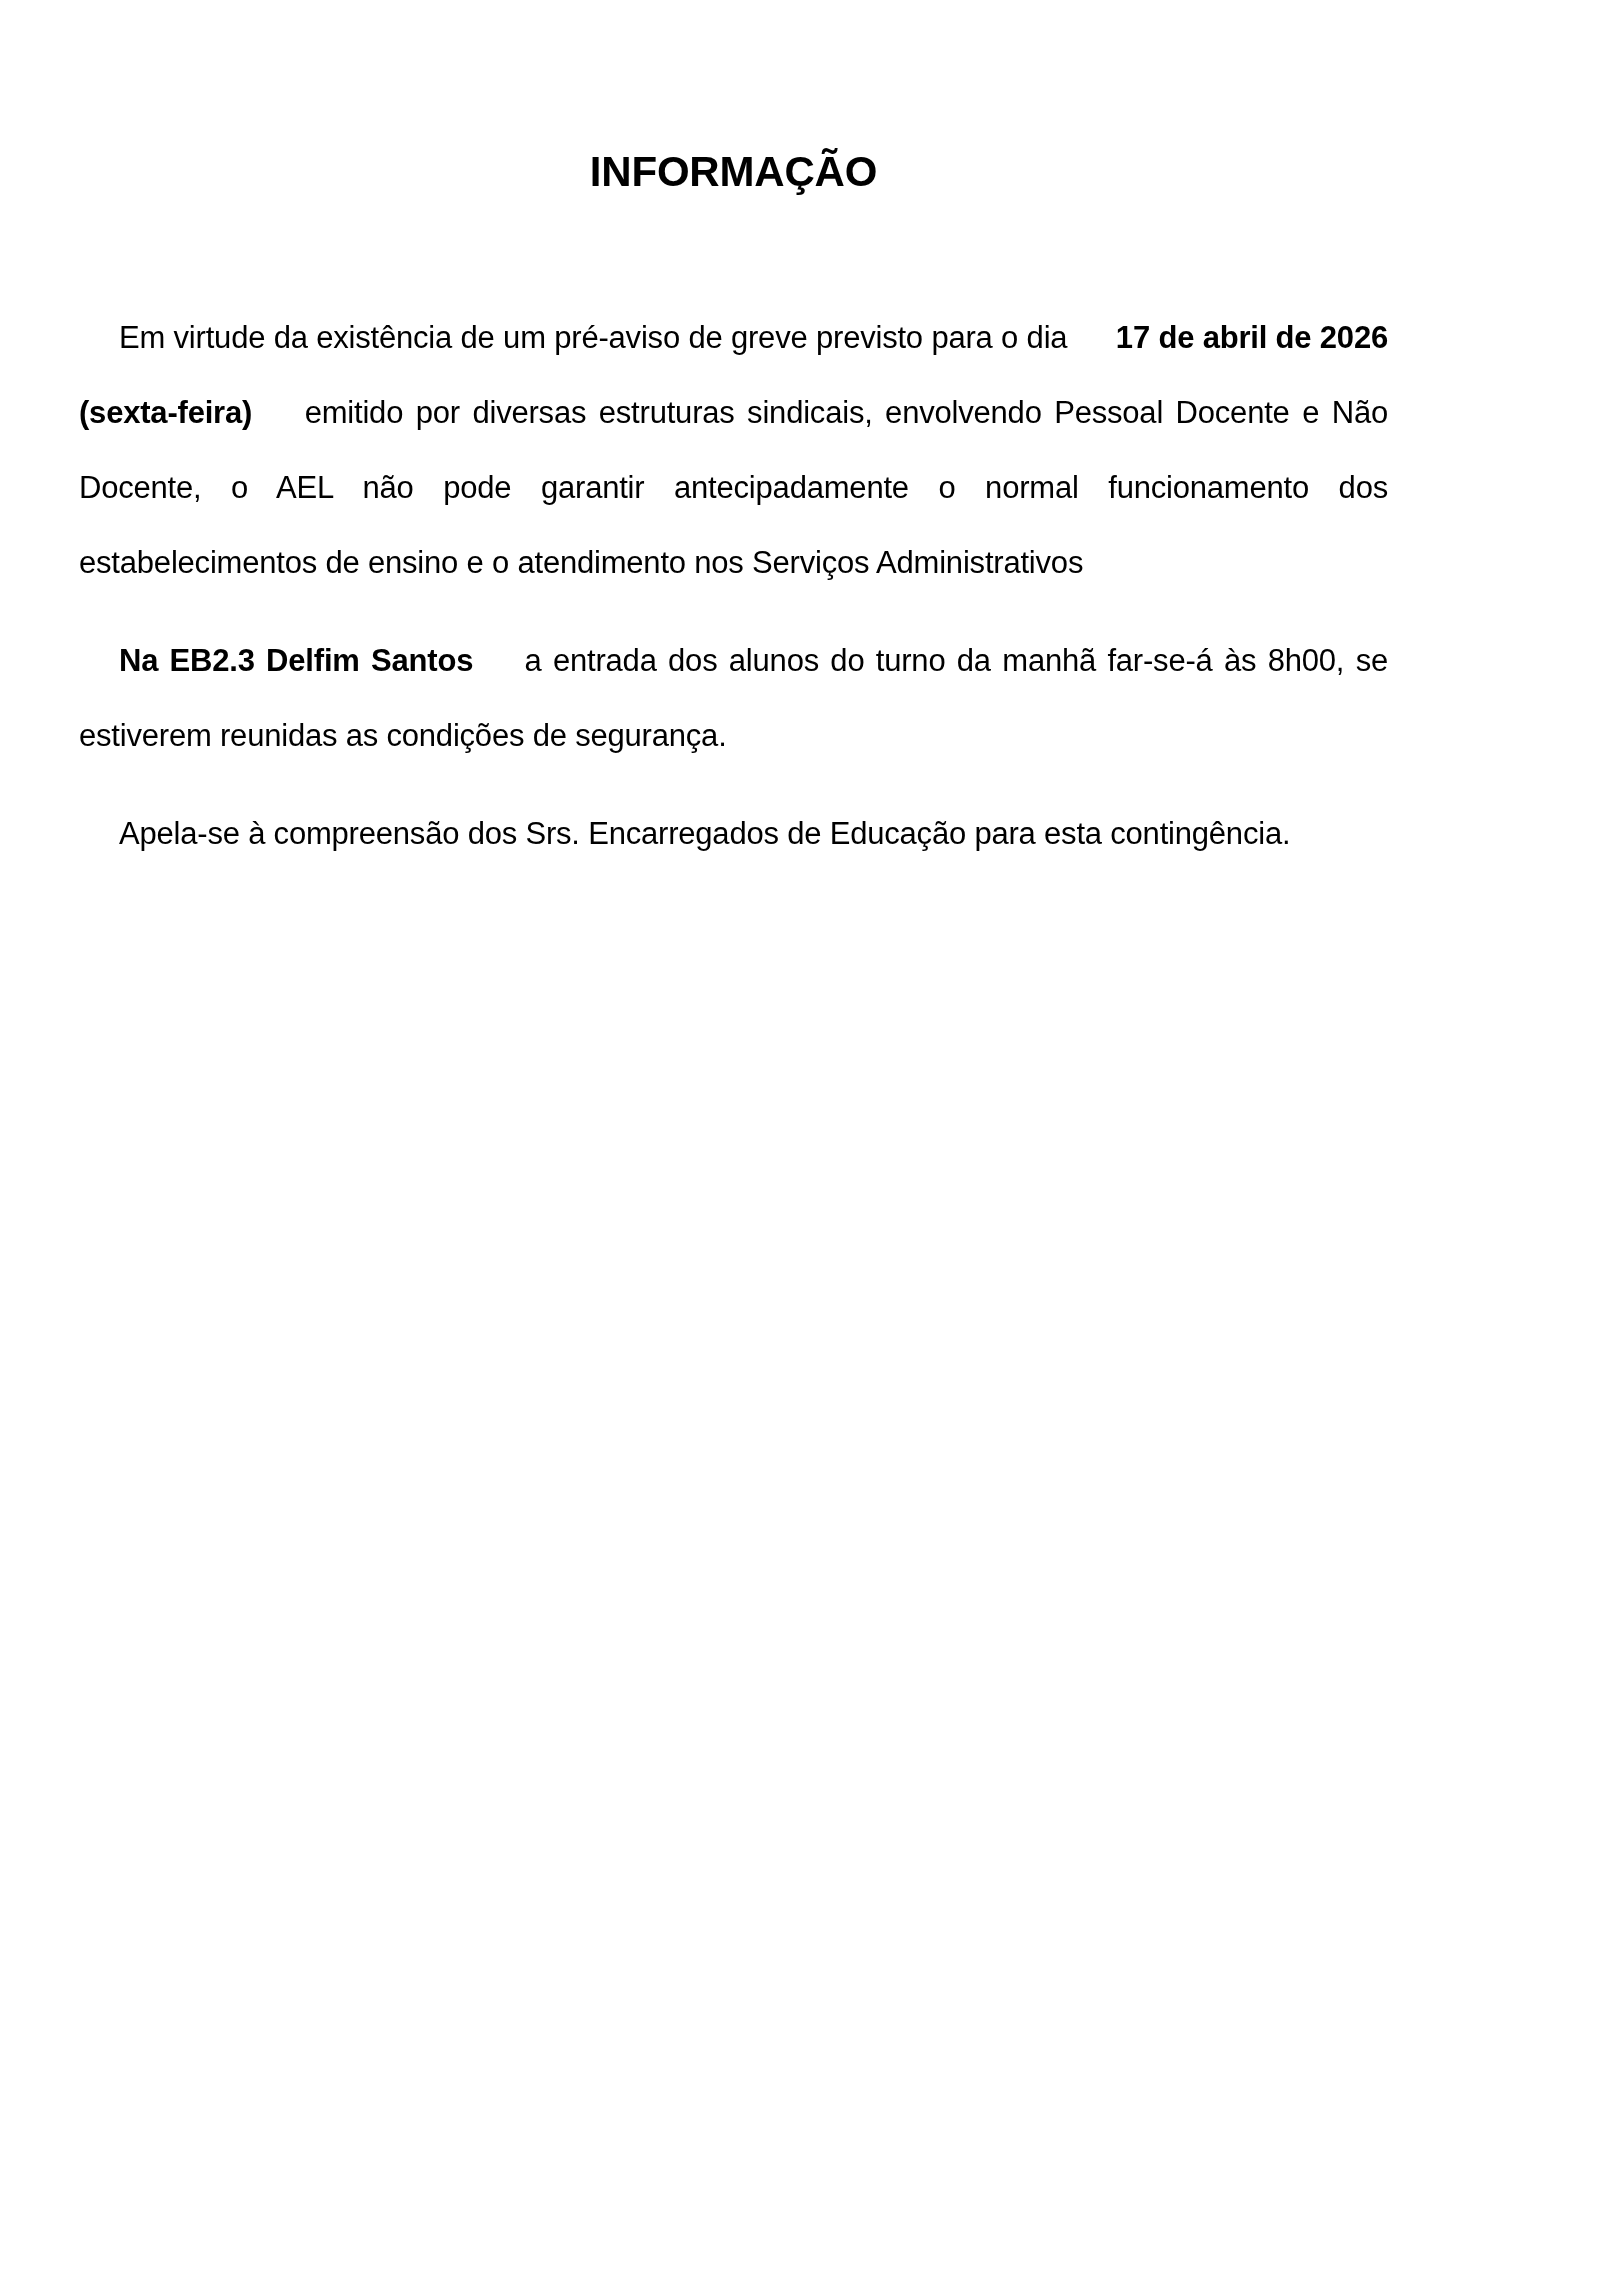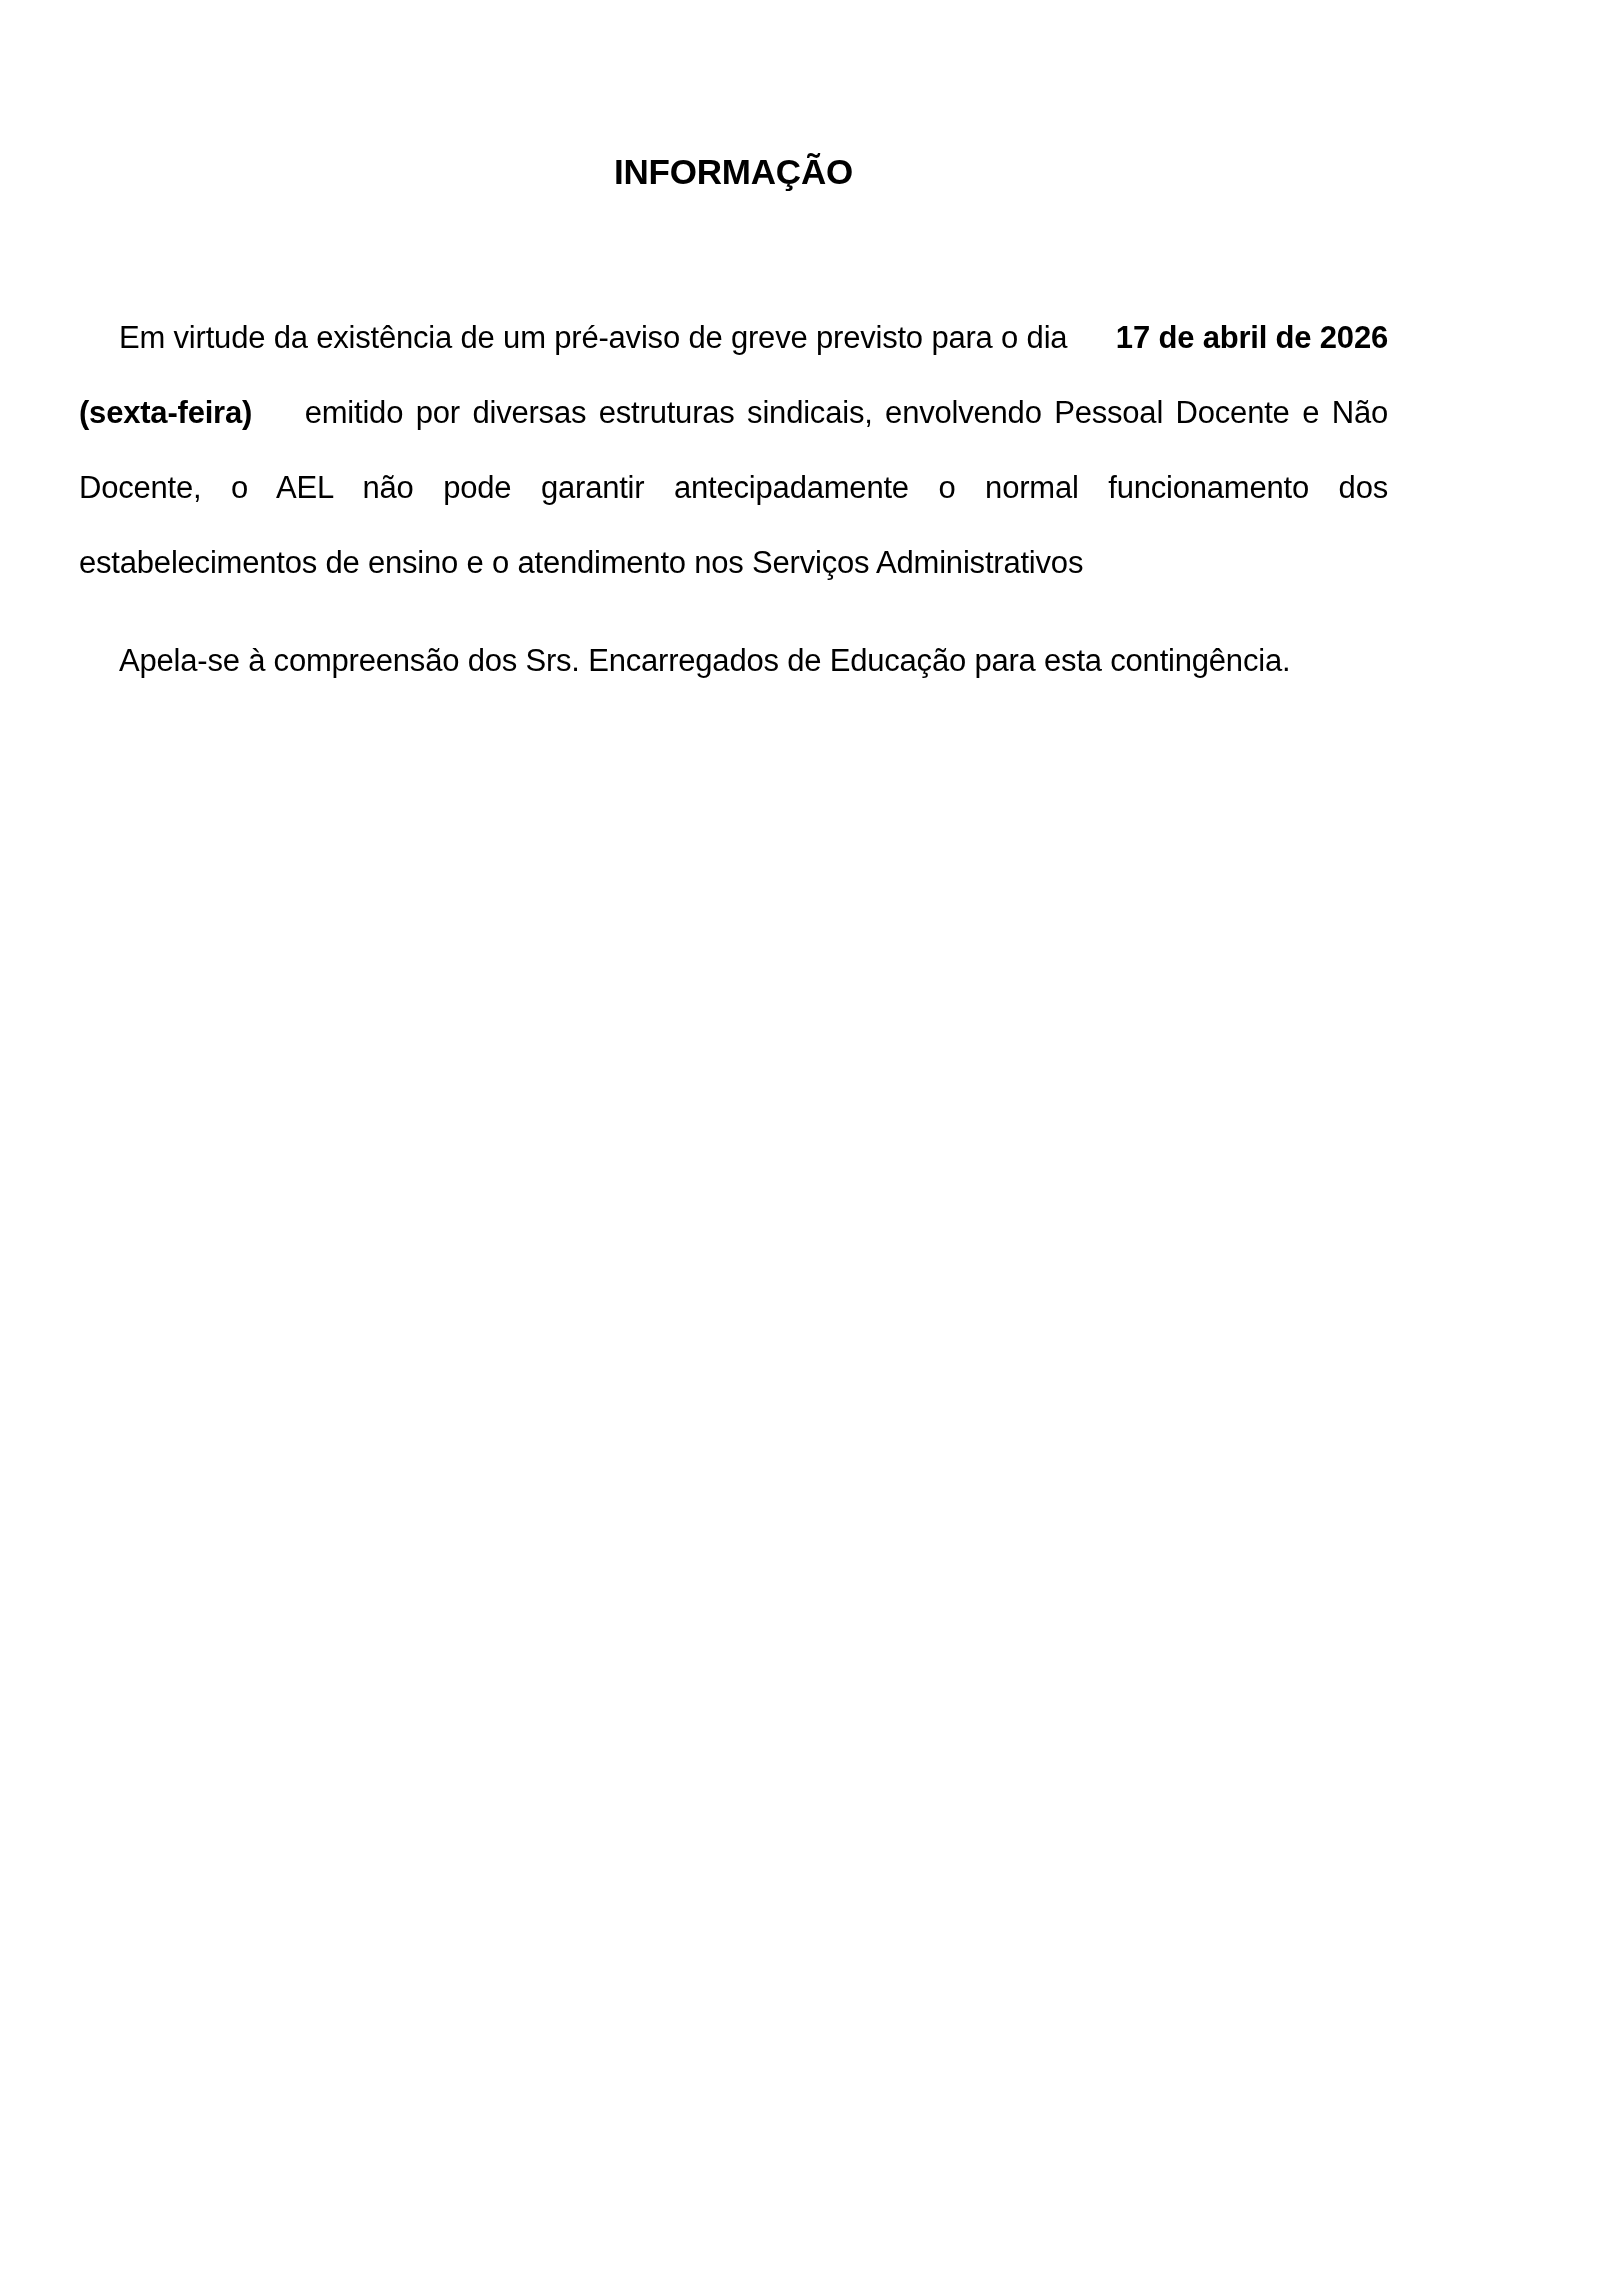--- a/index.html
+++ b/index.html
@@ -18,21 +18,21 @@
     height: 2293px;
     background: #ffffff;
     color: #000000;
     padding: 134px 234px 0 79px;
     font-family: "Liberation Sans", "DejaVu Sans", sans-serif;
     font-size: 31px;
     line-height: 75px;
     letter-spacing: -0.2px;
   }
   .doc-title {
-    font-size: 35px;
+    font-size: 42px;
     font-weight: bold;
     text-align: center;
     margin: 0 0 91px 0;
     line-height: 75px;
   }
   .doc-body p {
     margin: 0 0 23px 0;
     text-align: justify;
     text-justify: inter-word;
   }
@@ -42,16 +42,17 @@
   }
 </style>
 </head>
 <body>
 
 <main class="page">
   <h1 class="doc-title">INFORMAÇÃO</h1>
   <section class="doc-body">
 
   <p><span>Em virtude da existência de um pré-aviso de greve previsto para o dia </span><strong>17 de abril de 2026 (sexta-feira)</strong><span> emitido por diversas estruturas sindicais, envolvendo Pessoal Docente e Não Docente, o AEL não pode garantir antecipadamente o normal funcionamento dos estabelecimentos de ensino e o atendimento nos Serviços Administrativos</span></p>
+      <p><strong>Na EB2.3 Delfim Santos</strong><span> a entrada dos alunos do turno da manhã far-se-á às 8h00, se estiverem reunidas as condições de segurança.</span></p>
       <p><span>Apela-se à compreensão dos Srs. Encarregados de Educação para esta contingência.</span></p>
     </section>
 </main>
 
 
 </body></html>

